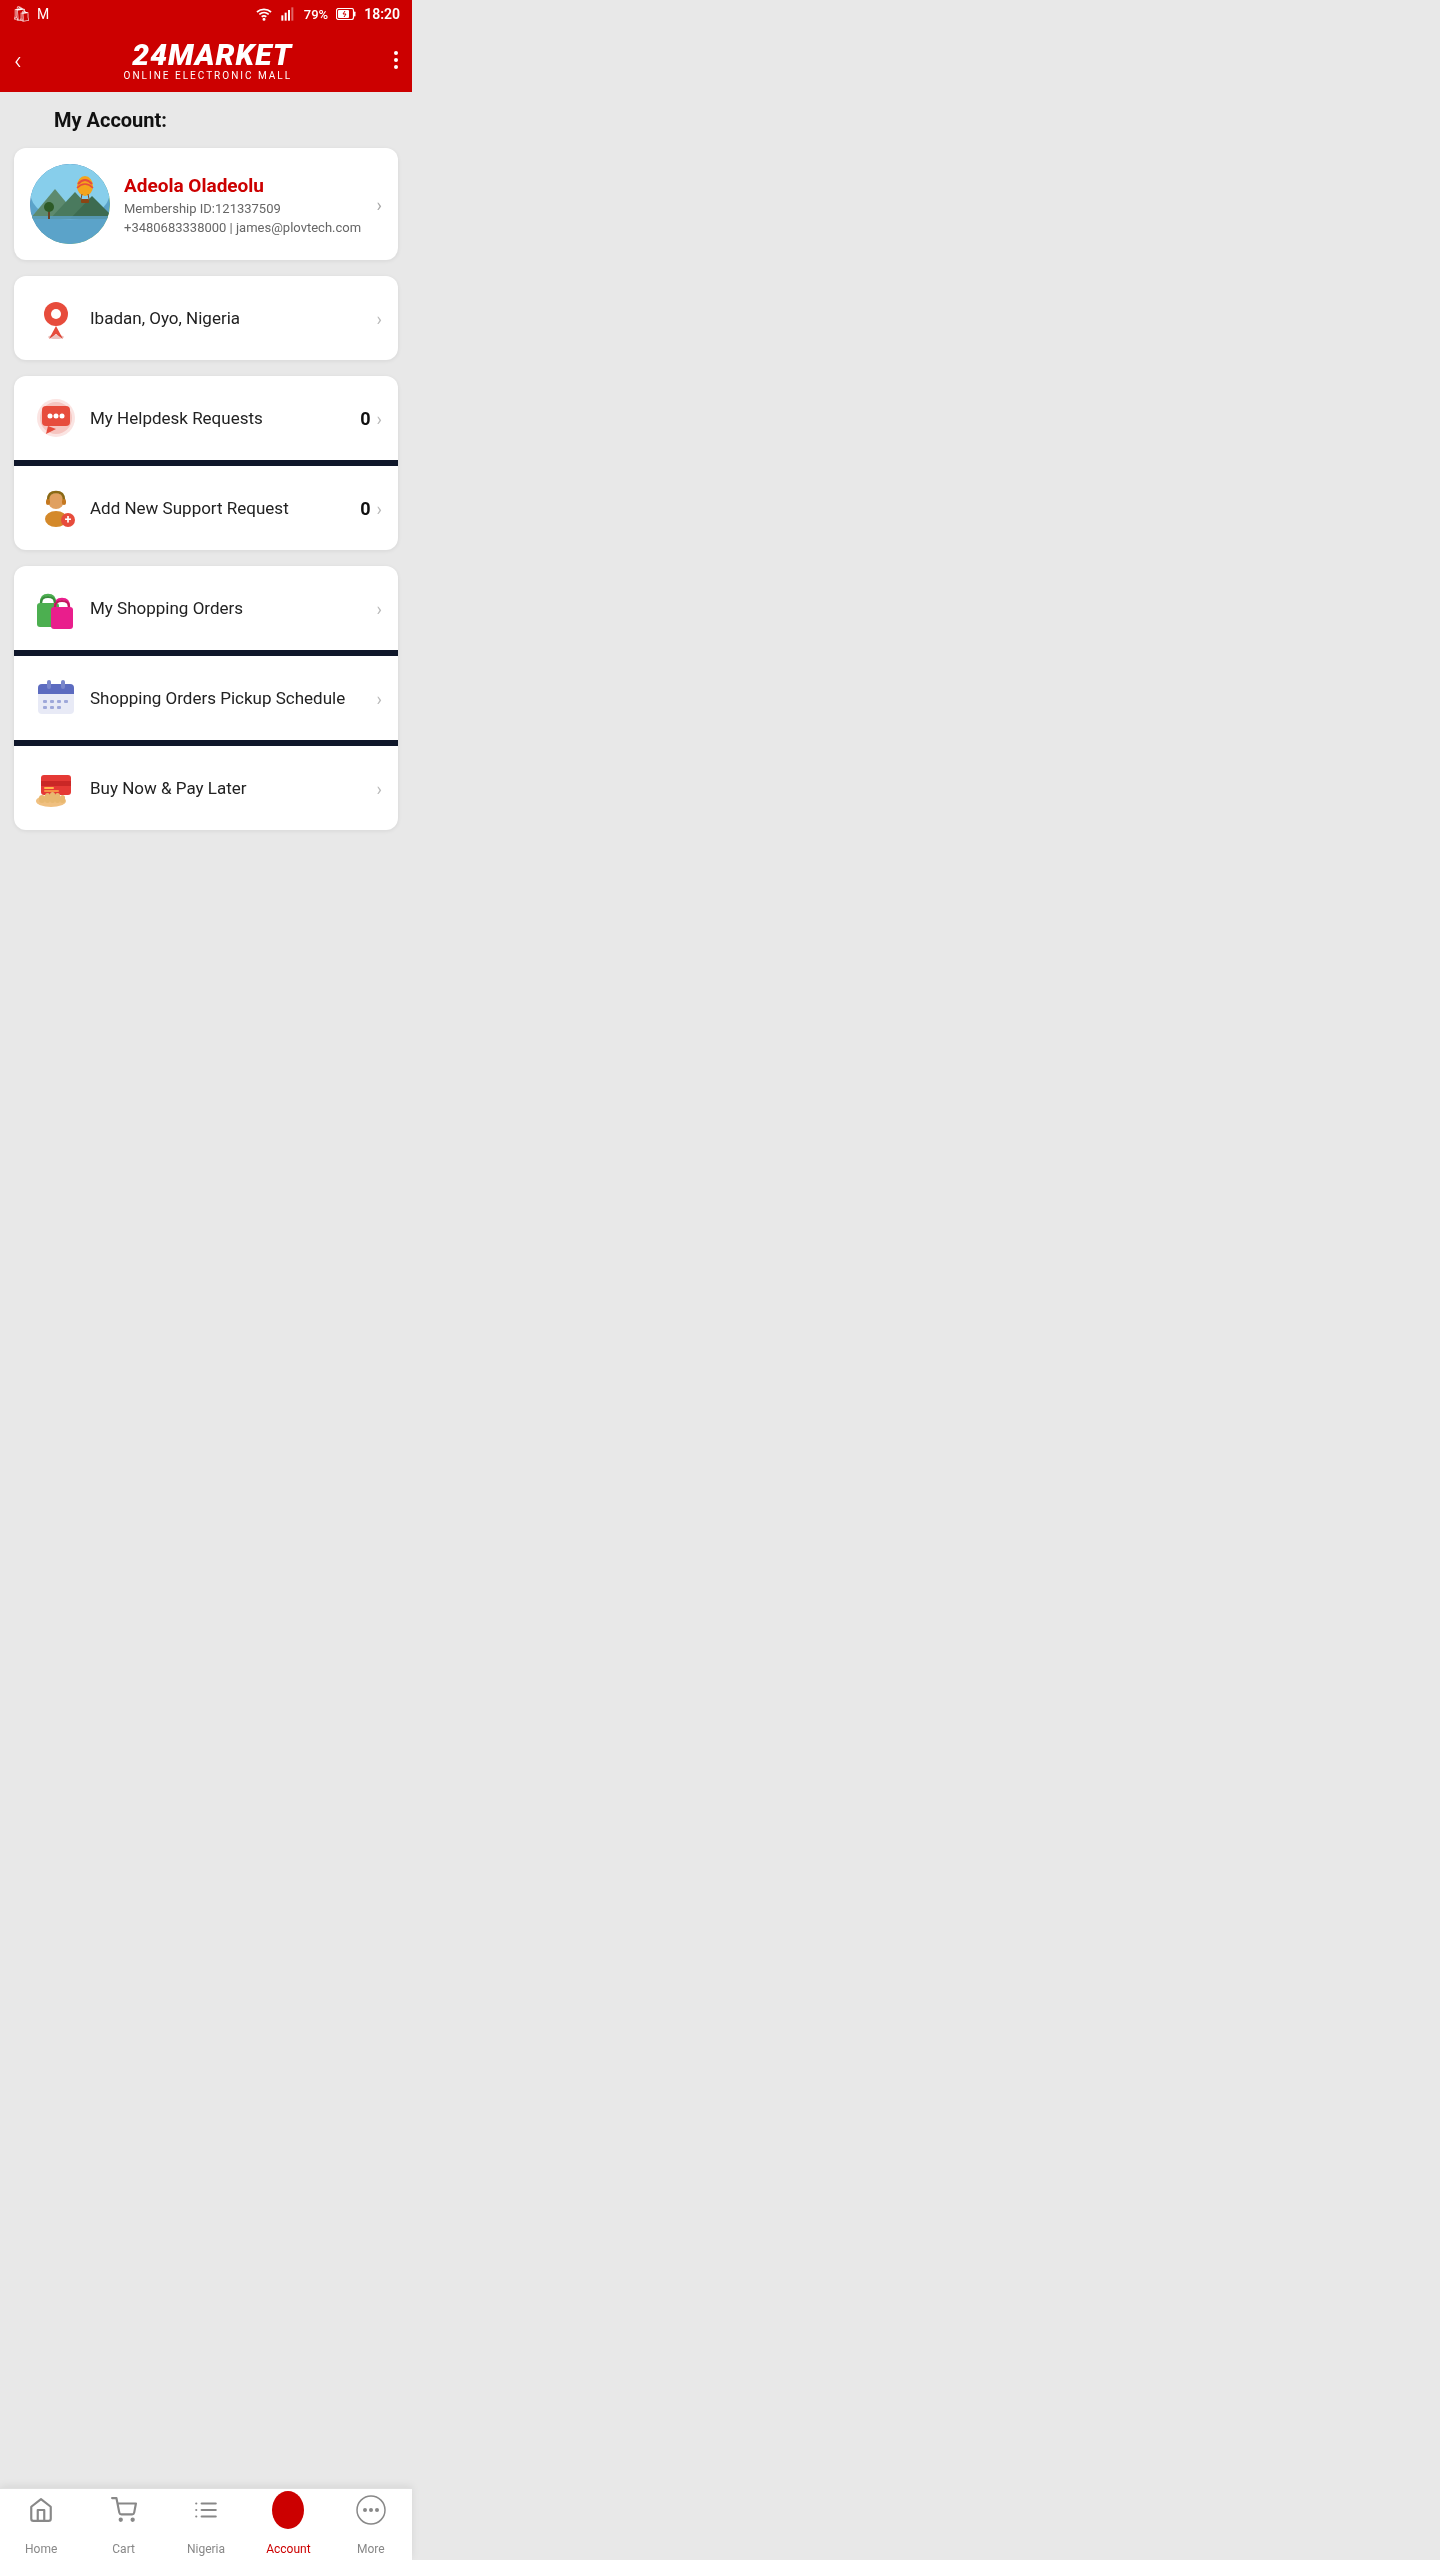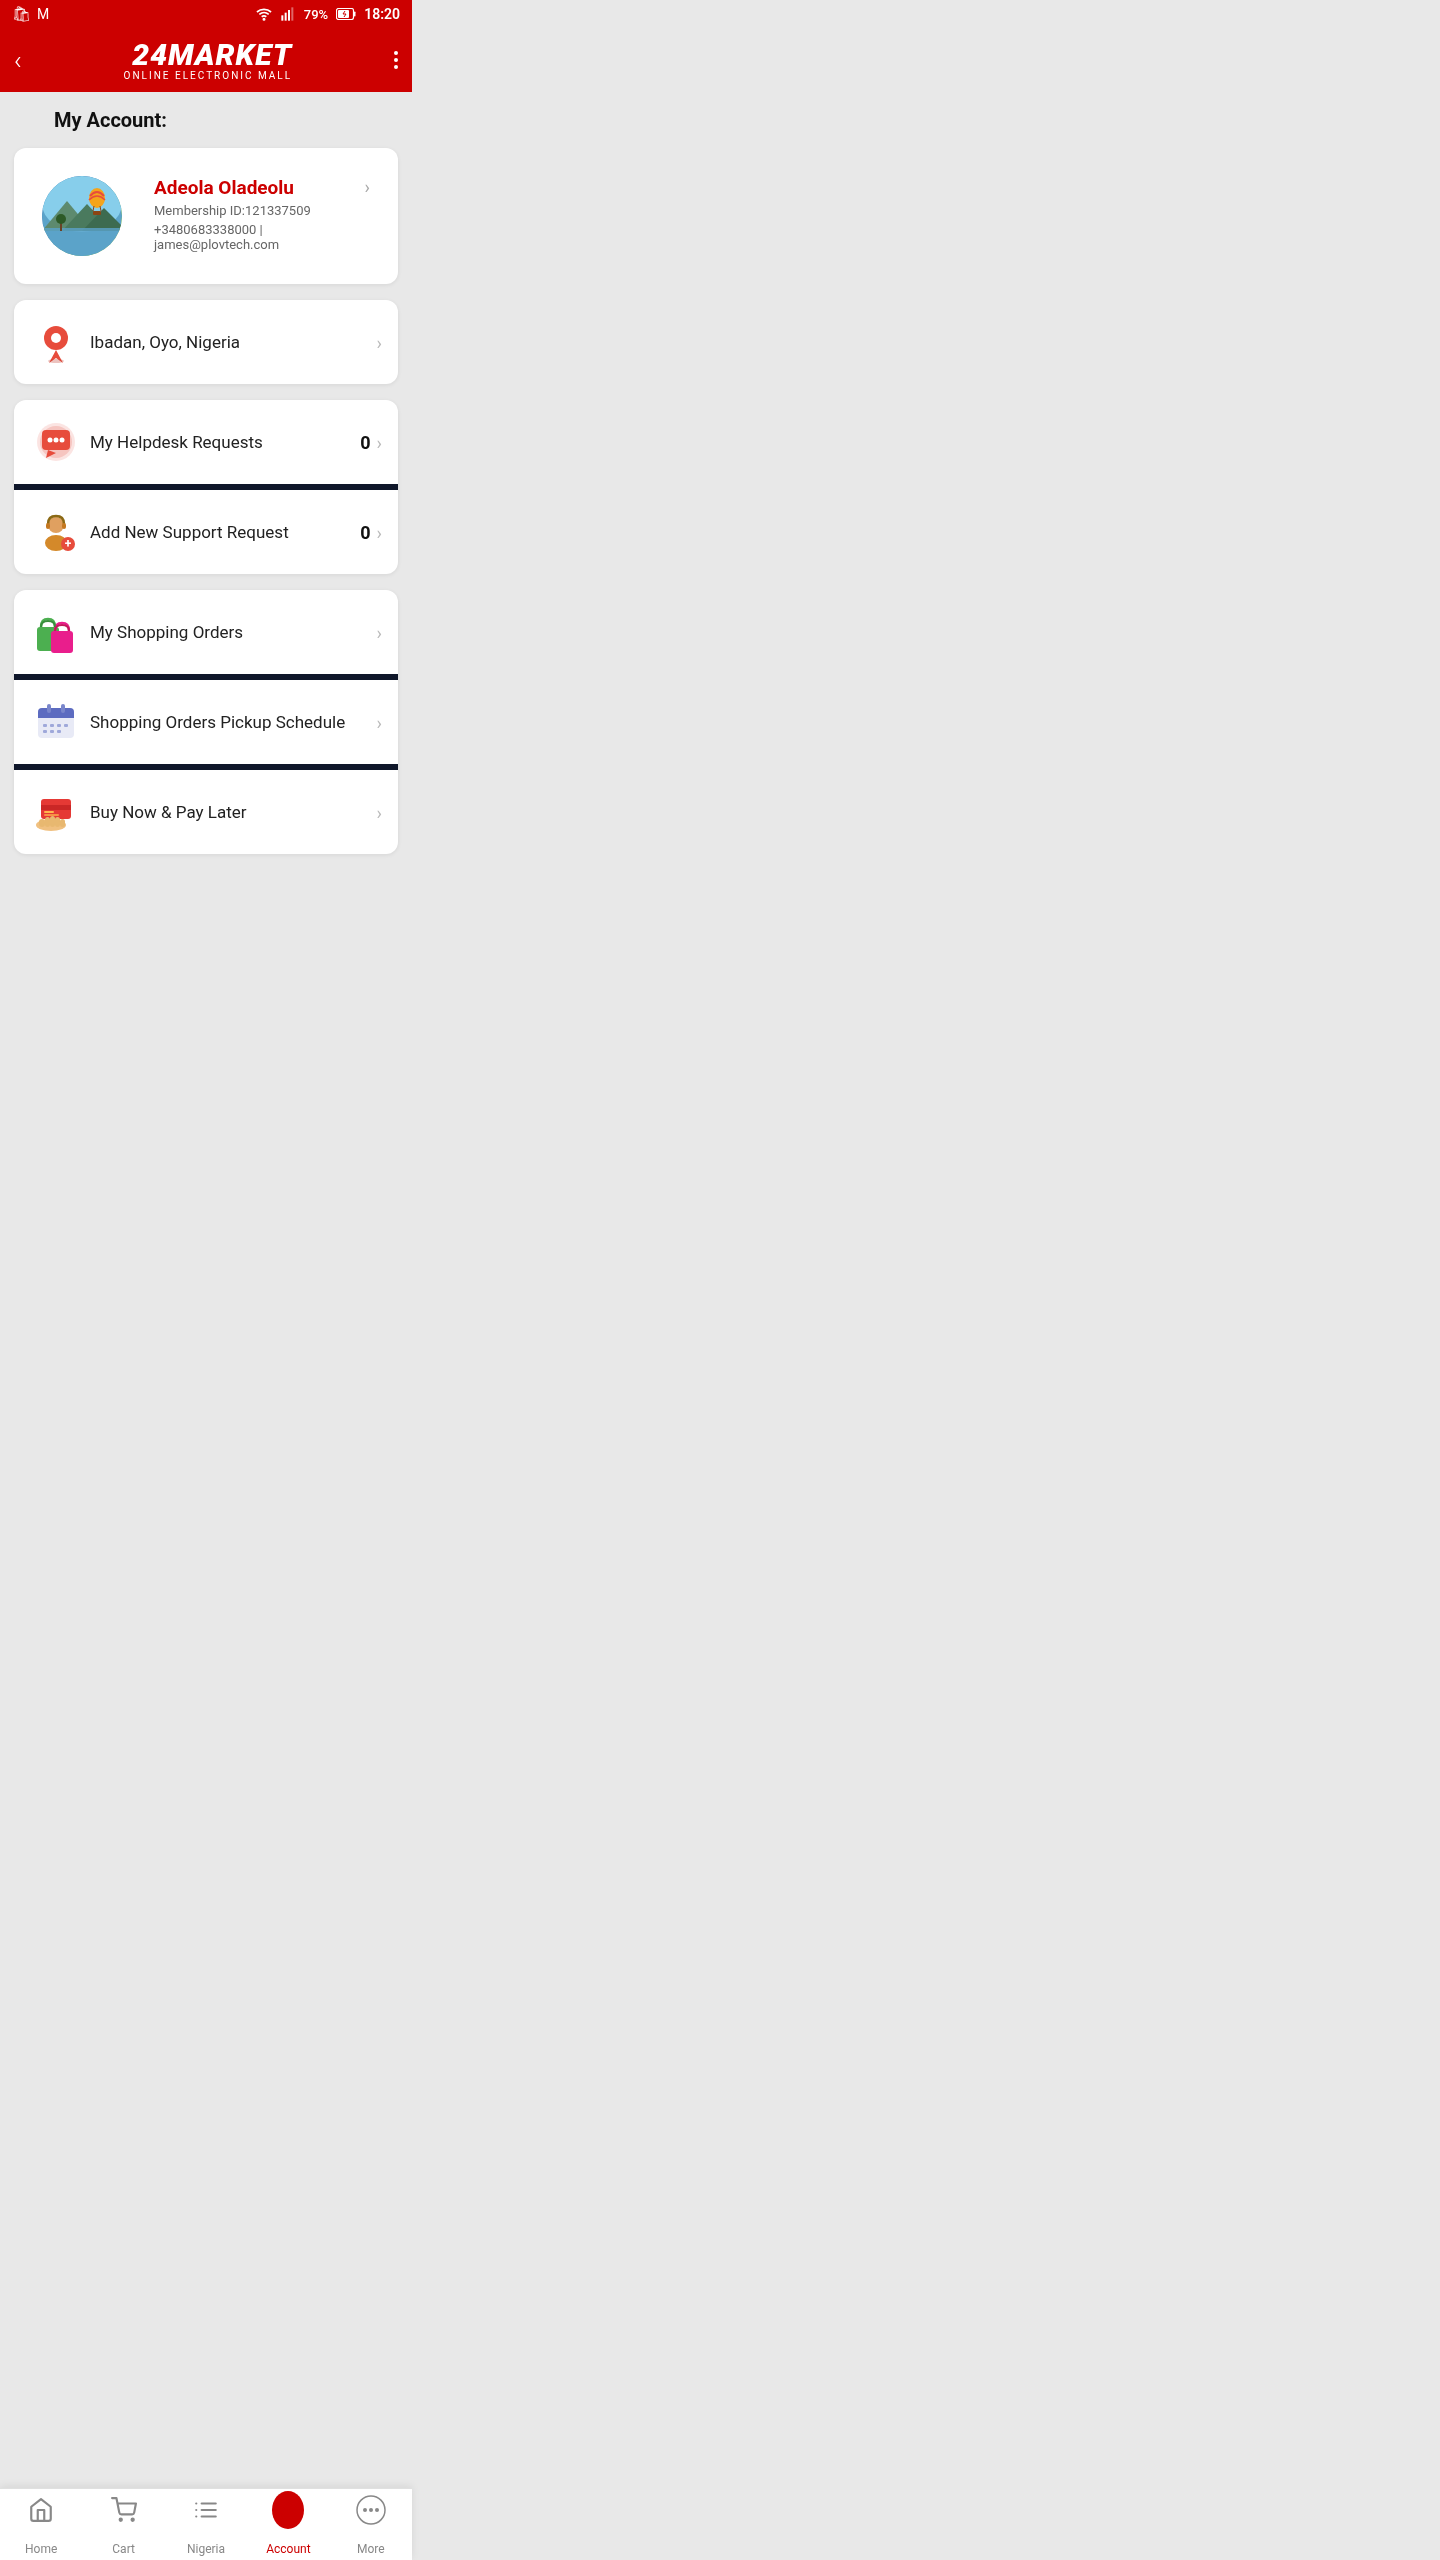--- a/index.html
+++ b/index.html
@@ -106,23 +106,24 @@
     .card {
       background: white;
       border-radius: 12px;
       margin-bottom: 16px;
       overflow: hidden;
       box-shadow: 0 1px 4px rgba(0,0,0,0.08);
     }
 
     
     .profile-card {
-      padding: 28px;
-      display: flex;
-      gap: 32px;
+      padding: 16px;
+      display: flex;
+      align-items: center;
+      gap: 14px;
     }
     .profile-avatar {
       width: 80px;
       height: 80px;
       border-radius: 50%;
       overflow: hidden;
       flex-shrink: 0;
       background: linear-gradient(135deg, #5ba3c9 0%, #3d7ab5 30%, #4a9970 60%, #8bc34a 80%, #f5e642 100%);
       display: flex;
       align-items: center;

